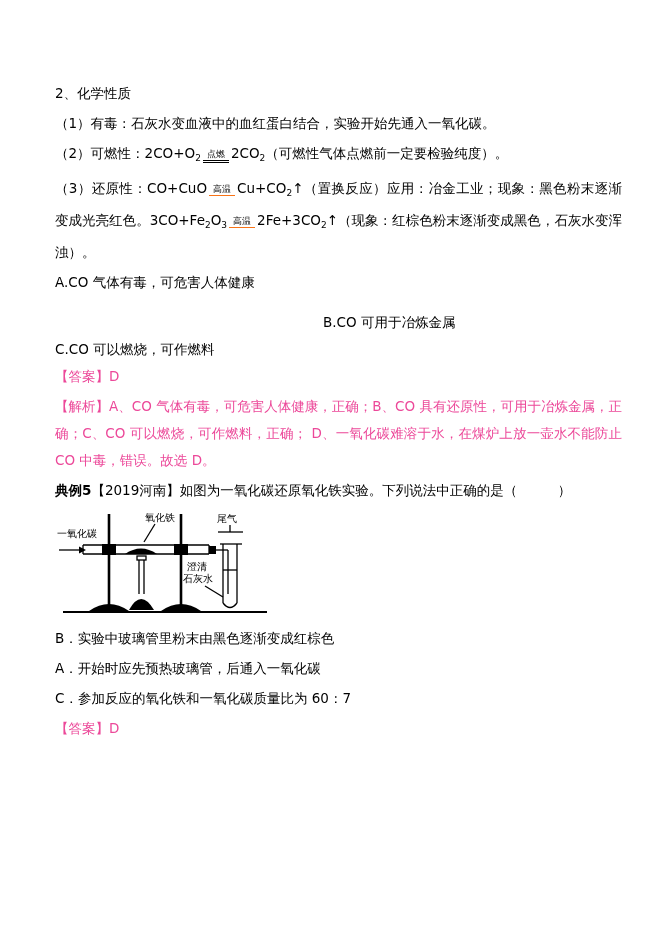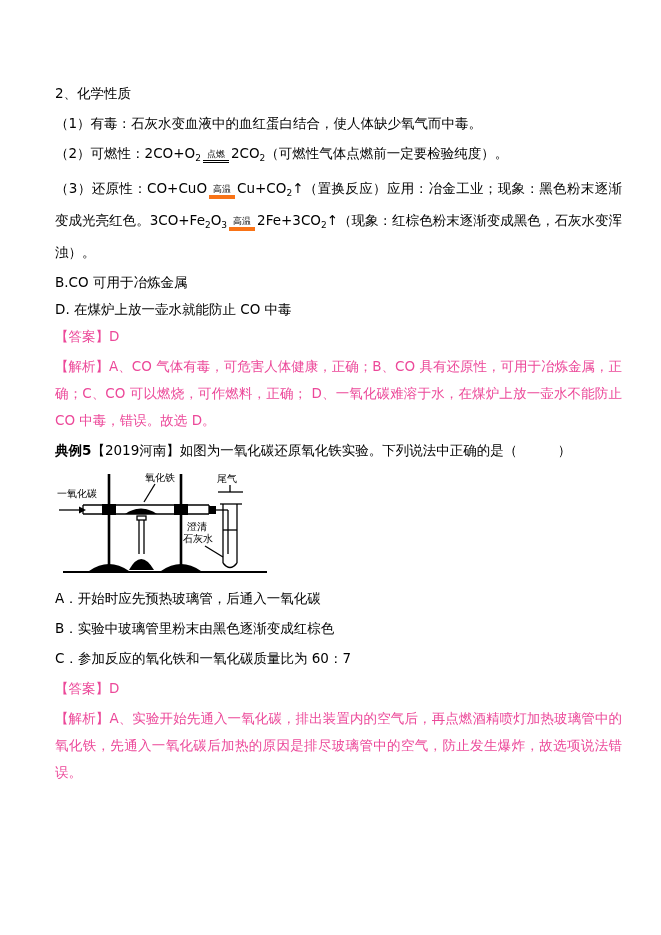--- a/index.html
+++ b/index.html
@@ -6,52 +6,53 @@
   .page{position:relative;width:661px;height:885px;background:#ffffff;overflow:hidden;
         font-family:"DejaVu Sans","Liberation Sans",sans-serif;color:#000;}
   .content{position:absolute;left:55px;top:80px;width:567px;font-size:13.5px;
            line-height:27px;text-align:justify;}
   .content p{margin:0 0 3px 0;}
   .b{font-weight:bold;}
   .u{text-underline-offset:3px;}
   .sub{font-size:9px;vertical-align:-3px;}
   .red{color:#ec4899;}
   .cond{display:inline-block;font-size:9px;line-height:10px;padding:0 4px 1px 4px;
-        border-bottom:4px solid #f97316;margin:0 2px;vertical-align:1px;}
+        border-bottom:1px solid #f97316;margin:0 2px;vertical-align:1px;}
   .cond.dbl{border-bottom:3px double #000;}
   .optrow{display:flex;}
   .optrow .colL{width:268px;flex:none;}
-  .optrow .colR{flex:1;}
+  .optrow .colR{flex:1;margin-top:40px;}
   .diagram{margin:4px 0 5px 2px;width:218px;}
   .diagram svg{display:block;}
   .diagram text{font-size:10px;fill:#000;font-family:"DejaVu Sans",sans-serif;}
   .dline{stroke:#000;stroke-width:1.3;fill:none;}
   .dthick{stroke:#000;stroke-width:2.6;fill:none;}
   .dfill{fill:#000;stroke:none;}
 </style>
 </head>
 <body>
 
 <div class="page">
   <div class="content">
 
     <p>2、化学性质</p>
 
-    <p><span>（1）</span><span class="u">有毒</span><span>：石灰水变</span><span class="u">血液</span><span>中的</span><span class="u">血红蛋白</span><span>结合，使人体缺少氧气而中毒。</span></p>
+    <p><span>（1）</span><span class="u">有毒</span><span>：石灰水变</span><span class="u">血液</span><span>中的</span><span class="u">血红蛋白</span><span>结合，实验开始先通入一氧化碳。</span></p>
 
     <p><span>（2）可燃性：</span><span class="u">2CO+O</span><span class="u sub">2</span><span class="cond dbl">点燃</span><span class="u">2CO</span><span class="u sub">2</span><span>（可燃性气体点燃前一定要检验纯度）。</span></p>
 
     <p><span>（3）还原性：</span><span class="u">CO+CuO</span><span class="cond">高温</span><span class="u">Cu+CO</span><span class="u sub">2</span><span class="u">↑</span><span>（置换反应）应用：</span><span class="u">冶金工业</span><span>；现象：黑色粉末逐渐变成光亮红色。</span><span class="u">3CO+Fe</span><span class="u sub">2</span><span class="u">O</span><span class="u sub">3</span><span class="cond">高温</span><span class="u">2Fe+3CO</span><span class="u sub">2</span><span class="u">↑</span><span>（现象：红棕色粉末逐渐变成黑色，石灰水变</span><span class="u">浑浊</span><span>）。</span></p>
 
 
     <div class="optrow">
+      <span class="colL">A.CO 气体有毒，可危害人体健康</span>
       <span class="colR">B.CO 可用于冶炼金属</span>
     </div>
     <div class="optrow">
-      <span class="colR">D. 在煤炉上放一壶水就能防止 CO 中毒</span>
+      <span class="colL">C.CO 可以燃烧，可作燃料</span>
     </div>
 
     <p class="red">
       <span>【答案】</span><span>D</span>
     </p>
 
     <p class="red">【解析】A、CO 气体有毒，可危害人体健康，正确；B、CO 具有还原性，可用于冶炼金属，正确；C、CO 可以燃烧，可作燃料，正确； D、一氧化碳难溶于水，在煤炉上放一壶水不能防止 CO 中毒，错误。故选 D。</p>
 
     <p><span class="b">典例5</span><span>【2019河南】如图为一氧化碳还原氧化铁实验。下列说法中正确的是（　　　）</span></p>
 
@@ -99,25 +100,24 @@
         <text x="160" y="14">尾气</text>
         <line class="dline" x1="161" y1="24" x2="186" y2="24"></line>
         <line class="dline" x1="173" y1="24" x2="173" y2="17"></line>
 
         <text x="130" y="62">澄清</text>
         <text x="126" y="74">石灰水</text>
         <line class="dline" x1="148" y1="78" x2="166" y2="89"></line>
       </svg>
     </div>
 
+    <p>B．实验中玻璃管里粉末由黑色逐渐变成红棕色</p>
     <p>A．开始时应先预热玻璃管，后通入一氧化碳</p>
-    <p>B．实验中玻璃管里粉末由黑色逐渐变成红棕色</p>
     <p>C．参加反应的氧化铁和一氧化碳质量比为 60：7</p>
 
     <p class="red">
       <span>【答案】</span><span>D</span>
     </p>
 
-    <p class="red">【解析】A、实验开始先通入一氧化碳，排出装置内的空气后，再点燃酒精喷灯加热玻璃管中的氧化铁，先通入一氧化碳后加热的原因是排尽玻璃管中的空气，防止发生爆炸，故选项说法错误。</p>
     <p class="red"></p>
 
   </div>
 </div>
 
 </body></html>

